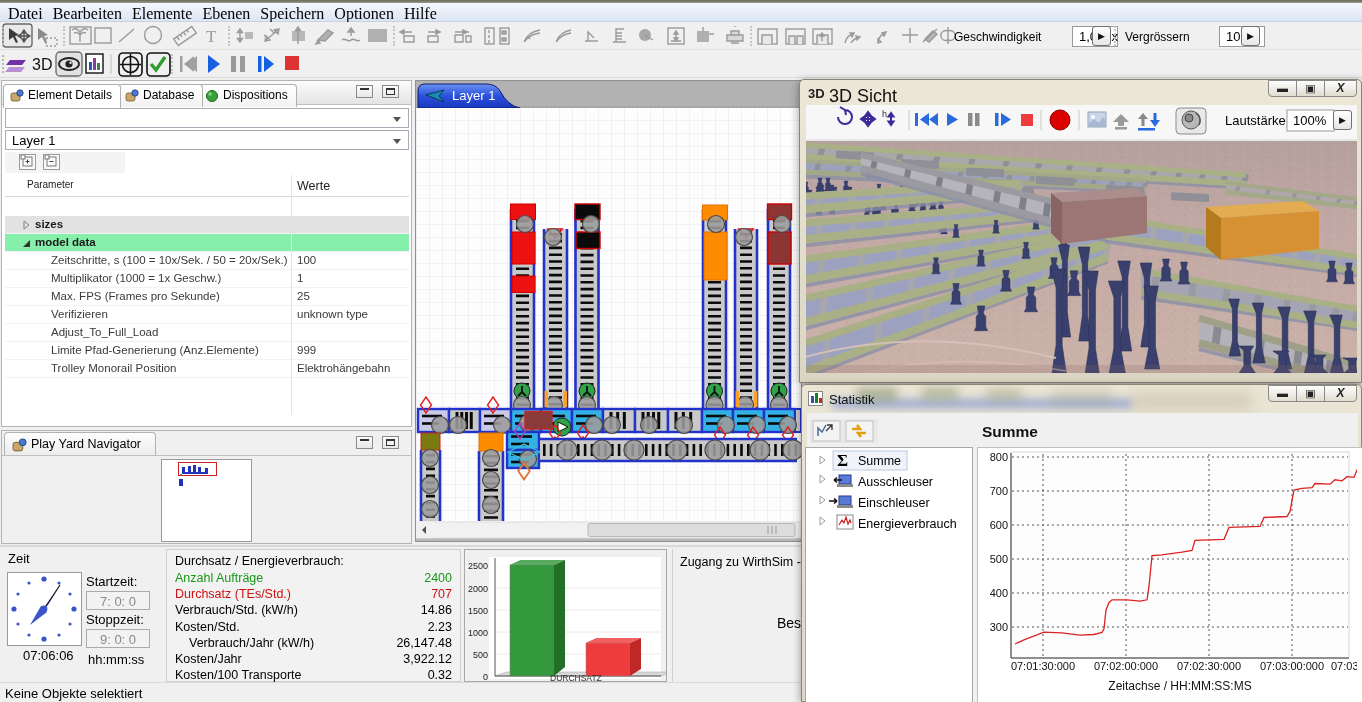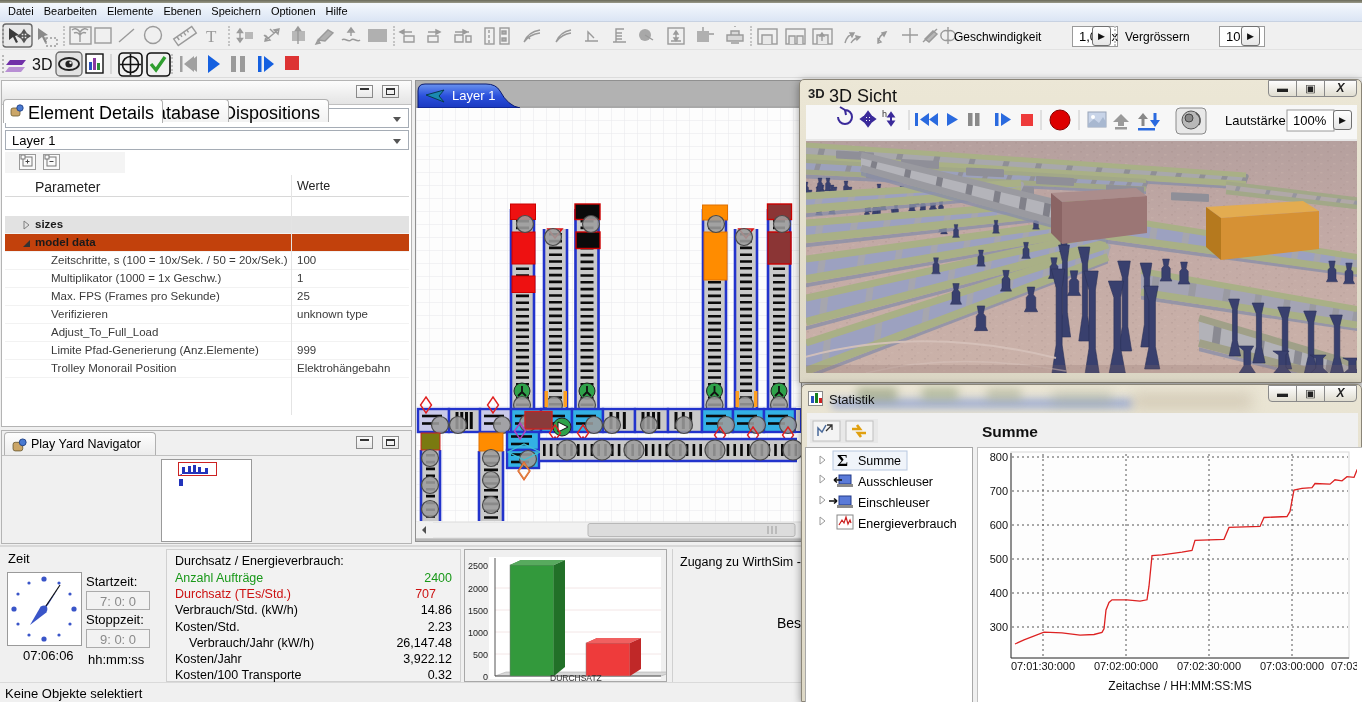--- a/index.html
+++ b/index.html
@@ -1,38 +1,38 @@
 <!DOCTYPE html>
 <html><head>
 <meta charset="utf-8">
 <style>
 * { margin:0; padding:0; box-sizing:border-box; }
 html,body { width:1362px; height:702px; overflow:hidden; }
 body { font-family:"Liberation Sans", sans-serif; background:#f0f0f0; position:relative; }
 .abs { position:absolute; }
 
 #topline { left:0; top:0; width:1362px; height:3px; background:linear-gradient(#6a6a5a,#9a9a8a); }
-#menubar { left:0; top:3px; width:1362px; height:19px; background:linear-gradient(#f4f8fd,#dbe5f4); border-bottom:1px solid #c8d2e2; font-size:11px; color:#000; }
+#menubar { left:0; top:3px; width:1362px; height:19px; background:linear-gradient(#f4f8fd,#dbe5f4); border-bottom:1px solid #c8d2e2; font-size:16px; color:#000;font-family:Liberation Serif, serif; }
 #menubar span { display:inline-block; padding:2px 5px 0 5px; margin-left:0; } #menubar span:first-child { margin-left:3px; }
 
 #tb1 { left:0; top:22px; width:1362px; height:28px; background:#f0f0f0; border-bottom:1px solid #e2e2e2; }
 #tb2 { left:0; top:50px; width:1362px; height:28px; background:#f0f0f0; border-bottom:1px solid #dcdcdc; }
 .grip { position:absolute; top:5px; width:3px; height:18px; border-left:2px dotted #b8b8b8; }
 .dsep { position:absolute; top:4px; width:2px; height:20px; border-left:2px dotted #c4c4c4; }
 .lbl  { position:absolute; top:8px; font-size:12px; color:#000; }
 .tbox { position:absolute; top:4px; height:21px; background:#fff; border:1px solid #9a9a9a; font-size:13px; padding:2px 0 0 6px;margin-left:28px; }
 .abtn { position:absolute; top:4px; width:19px; height:20px; background:linear-gradient(#fefefe,#e6e6e6); border:1px solid #707070; border-radius:3px; text-align:center; line-height:18px; font-size:9px; color:#111; }
 .minbtn, .maxbtn { position:absolute; width:17px; height:13px; border:1px solid #8a8a8a; background:linear-gradient(#fcfcfc,#e8e8e8); }
 .minbtn:after { content:""; position:absolute; left:3px; right:3px; top:2px; height:2px; background:#333; }
 .maxbtn:after { content:""; position:absolute; left:3px; right:3px; top:2px; bottom:2px; border:1px solid #333; border-top:2px solid #333; }
 
 #leftdock { left:0; top:80px; width:413px; height:465px; }
 #elem { left:1px; top:0px; width:411px; height:347px; background:#fff; border:1px solid #b4b4b4; }
 #tabstrip { position:absolute; left:0; top:0; width:409px; height:24px; background:linear-gradient(#fcfcfc,#e4e4e4); border-bottom:1px solid #c0c0c0; }
-.tab { position:absolute; top:18px; height:23px; font-size:18px; padding:3px 8px 0 24px; border:1px solid #b0b0b0; border-bottom:none; border-radius:4px 4px 0 0; background:linear-gradient(#ffffff,#f2f2f2); }
+.tab { position:absolute; top:3px; height:23px; font-size:12px; padding:3px 8px 0 24px; border:1px solid #b0b0b0; border-bottom:none; border-radius:4px 4px 0 0; background:linear-gradient(#ffffff,#f2f2f2); }
 .tabicn { position:absolute; left:6px; top:4px; width:14px; height:13px; }
 .combo { position:absolute; left:3px; width:404px; height:20px; background:#fff; border:1px solid #a5acb5; font-size:13px; padding:2px 0 0 6px; }
 .combo:after { content:""; position:absolute; right:7px; top:8px; border:4px solid transparent; border-top:5px solid #555; }
 .sqbtn { position:absolute; width:17px; height:16px; border:1px solid #9a9a9a; background:#fafafa; font-size:10px; text-align:center; line-height:14px; color:#444; }
 
 #ptable { position:absolute; left:3px; top:94px; width:404px; height:242px; background:#fff; font-size:11.5px; color:#222; }
 .prow { position:absolute; left:0; width:404px; height:18px; border-bottom:1px solid #f2f2f2; }
 .prow .c1 { position:absolute; left:0; top:2px; }
 .prow .c2 { position:absolute; left:292px; top:2px; }
 #colsep { position:absolute; left:286px; top:0; width:1px; height:240px; background:#e4e4e4; }
@@ -185,30 +185,30 @@
             <rect x="1" y="0" width="4" height="4" fill="#fafafa" stroke="#777"></rect>
           </svg></div>
       <div class="sqbtn" style="left:38px;top:2px"><svg width="15" height="14">
             <rect x="3" y="2" width="9" height="9" fill="none" stroke="#777"></rect>
             <path d="M5.5 6.5 h4" stroke="#444"></path>
             <rect x="1" y="0" width="4" height="4" fill="#fafafa" stroke="#777"></rect>
           </svg></div>
     </div>
     <div id="ptable">
       <div class="prow" style="top:0;height:22px;border-bottom:1px solid #d8d8d8">
-          <span class="c1" style="left:30px;top:4px;font-size:14px">Parameter</span>
+          <span class="c1" style="left:22px;top:4px;font-size:10px">Parameter</span>
           <span class="c2" style="top:4px;font-size:12.5px">Werte</span>
         </div>
       <div class="prow" style="top:41px;background:#e2e2e2">
           <span class="c1" style="left:30px;color:#1a1a1a;font-weight:bold">sizes</span>
           <svg style="position:absolute;left:17px;top:4px" width="10" height="10">
             <path d="M2 1 L7 5 L2 9 Z" fill="none" stroke="#808080"></path>
           </svg>
         </div>
-      <div class="prow" style="top:59px;background:#c2410c">
+      <div class="prow" style="top:59px;background:#86efac">
           <span class="c1" style="left:30px;color:#1a1a1a;font-weight:bold">model data</span>
           <svg style="position:absolute;left:16px;top:4px" width="11" height="11">
             <path d="M9 2 L9 9 L2 9 Z" fill="#333"></path>
           </svg>
         </div>
       <div class="prow" style="top:77px">
           <span class="c1" style="left:46px;color:#3a3a3a">Zeitschritte, s (100 = 10x/Sek. / 50 = 20x/Sek.)</span>
           <span class="c2" style="color:#3a3a3a">100</span>
         </div>
       <div class="prow" style="top:95px">
@@ -288,21 +288,21 @@
     <div style="position:absolute;left:86px;top:65px;font-size:13px">Stoppzeit:</div>
     <div style="position:absolute;left:86px;top:82px;width:64px;height:19px;border:1px solid #ababab;background:#f2f2f2;font-size:13px;color:#8a8a8a;text-align:center;padding-top:2px">9:  0:  0</div>
     <div style="position:absolute;left:88px;top:105px;font-size:13px">hh:mm:ss</div>
   </div>
 
   <div style="position:absolute;left:166px;top:2px;width:295px;height:133px;background:#f2f2f2;border:1px solid #d0d0d0;font-size:12.5px">
     <div style="position:absolute;left:8px;top:4px">Durchsatz / Energieverbrauch:</div>
     <div style="position:absolute;left:8px;top:21px;color:#189818">Anzahl Aufträge</div>
       <div style="position:absolute;right:8px;top:21px;color:#189818">2400</div>
     <div style="position:absolute;left:8px;top:37px;color:#cc1111">Durchsatz (TEs/Std.)</div>
-      <div style="position:absolute;right:24px;top:37px;color:#cc1111">707</div>
+      <div style="position:absolute;right:8px;top:37px;color:#cc1111">707</div>
     <div style="position:absolute;left:8px;top:53px">Verbrauch/Std. (kW/h)</div>
       <div style="position:absolute;right:8px;top:53px">14.86</div>
     <div style="position:absolute;left:8px;top:70px">Kosten/Std.</div>
       <div style="position:absolute;right:8px;top:70px">2.23</div>
     <div style="position:absolute;left:22px;top:86px">Verbrauch/Jahr (kW/h)</div>
       <div style="position:absolute;right:8px;top:86px">26,147.48</div>
     <div style="position:absolute;left:8px;top:102px">Kosten/Jahr</div>
       <div style="position:absolute;right:8px;top:102px">3,922.12</div>
     <div style="position:absolute;left:8px;top:118px">Kosten/100 Transporte</div>
       <div style="position:absolute;right:8px;top:118px">0.32</div>

